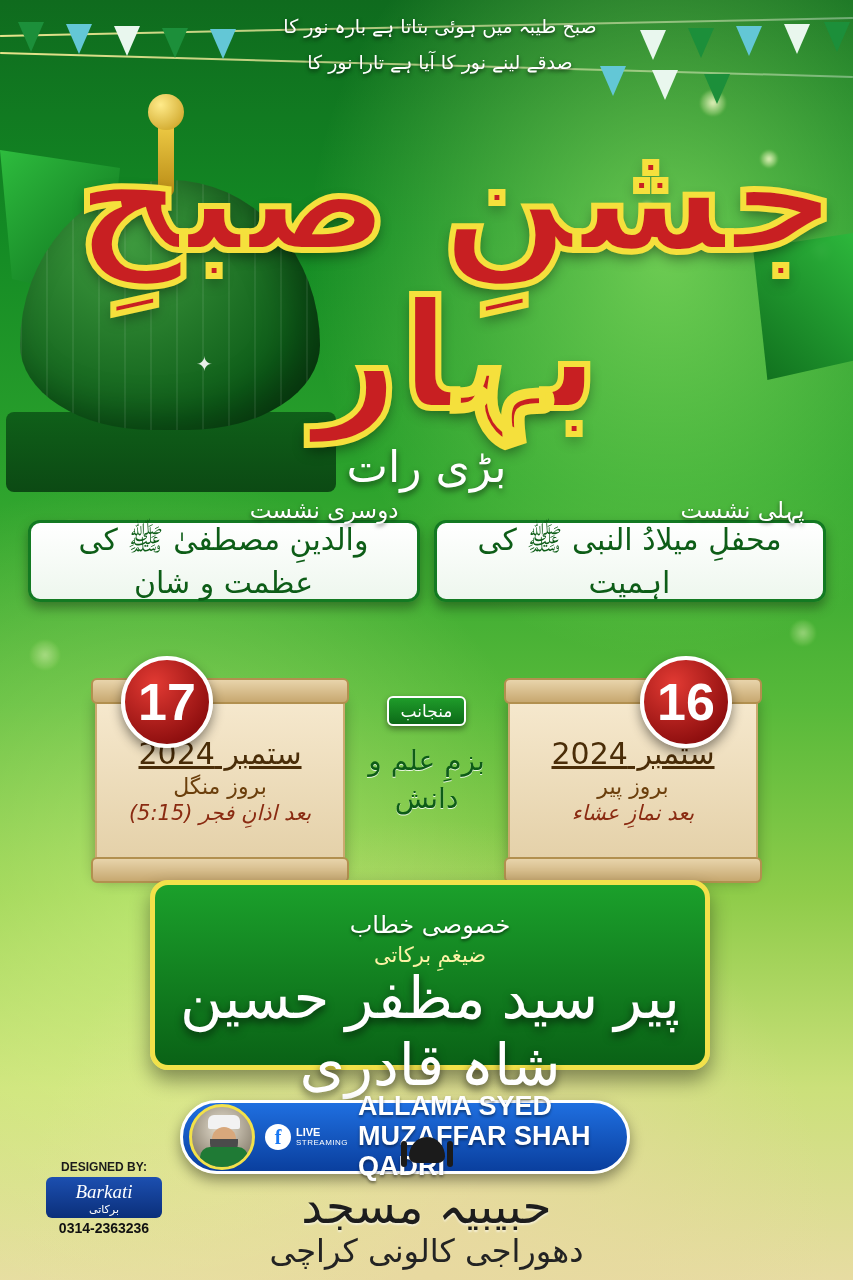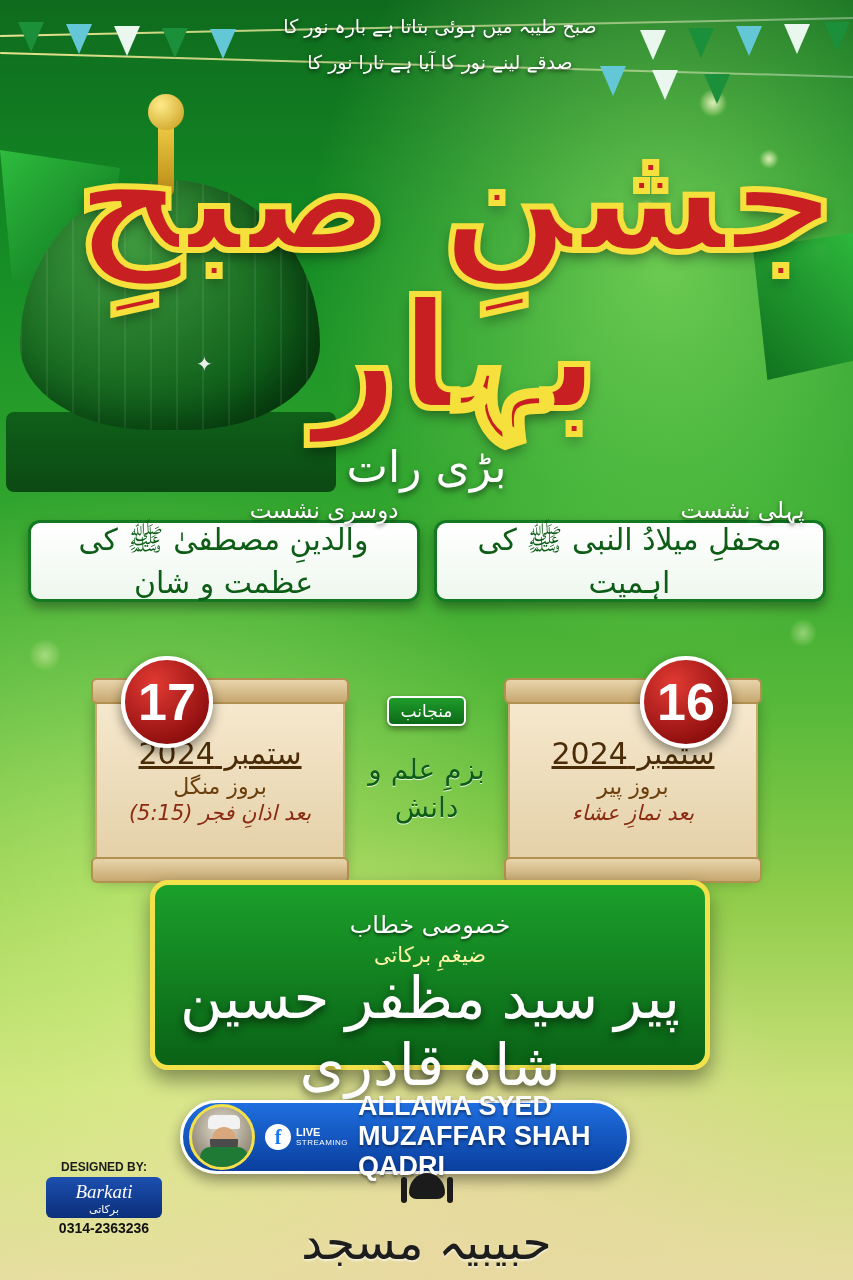--- a/index.html
+++ b/index.html
@@ -263,21 +263,21 @@
     background: linear-gradient(#1f9c2a, #0c6a18);
     border: 2px solid #ffffff;
     color: #fff;
     font-family: "DejaVu Sans", sans-serif;
     font-size: 17px;
     padding: 3px 12px;
     border-radius: 6px;
     box-shadow: 0 3px 6px rgba(0,0,0,.4);
   }
   .center-tag .big {
-    margin-top: 25px;
+    margin-top: 16px;
     font-family: "DejaVu Sans", sans-serif;
     font-size: 28px;
     color: #0d5c17;
     text-shadow: 0 1px 0 rgba(255,255,255,.8);
     line-height: 1.35;
     direction: rtl;
   }
   
   .speaker {
     position: absolute;
@@ -597,15 +597,16 @@
     </div>
   </div>
 
   <div class="venue">
     <div class="venue-logo">
       <div class="m1"></div>
         <div class="d"></div>
         <div class="m2"></div>
     </div>
     <div class="venue-name">حبیبیہ مسجد</div>
+    <div class="venue-addr">دھوراجی کالونی کراچی</div>
   </div>
 
 </div>
 
 </body></html>

